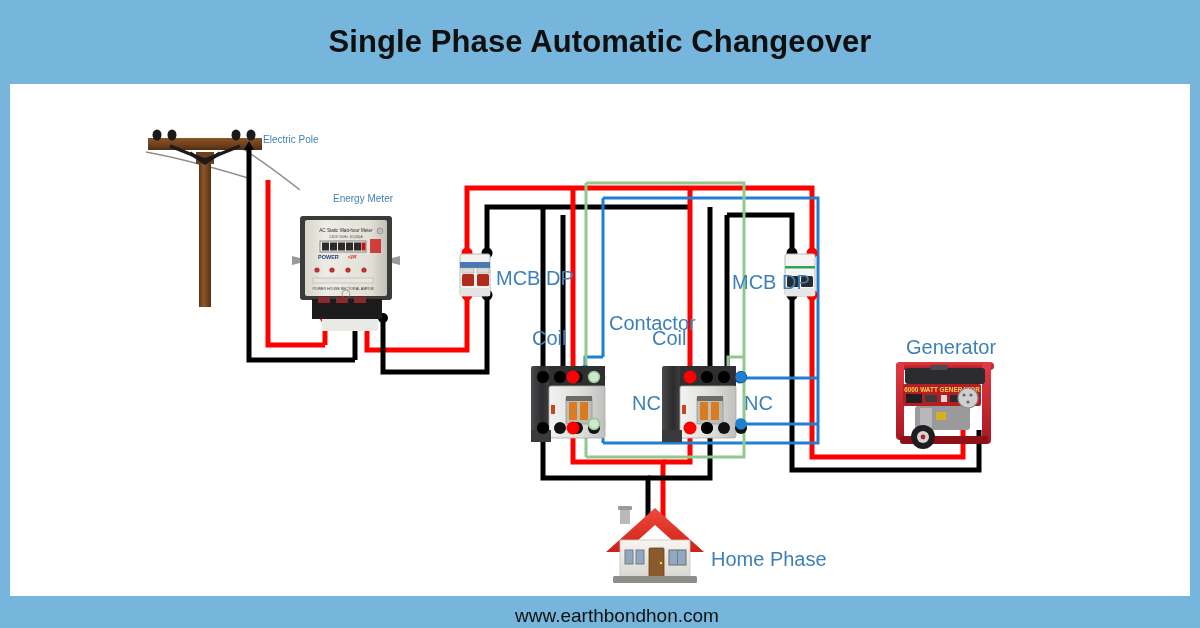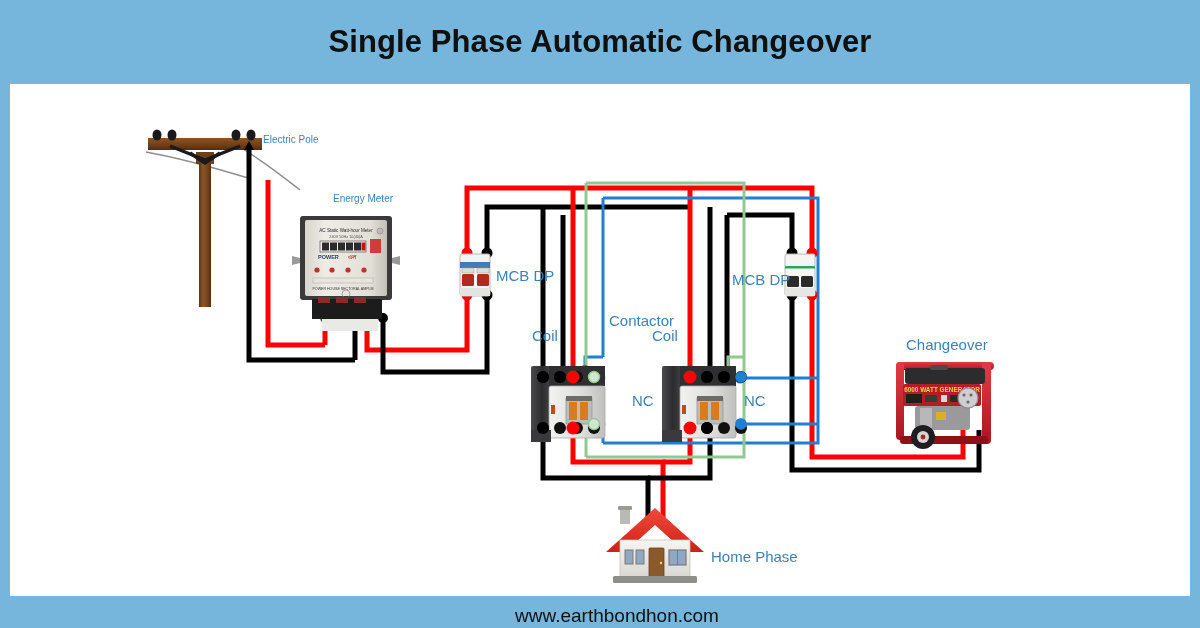--- a/index.html
+++ b/index.html
@@ -66,21 +66,21 @@
   }
   
   .lbl {
     position: absolute;
     font-family: "Liberation Sans", sans-serif;
     color: #3d80b8;
     white-space: nowrap;
     line-height: 1;
   }
   .lbl-lg { font-size: 10px; }
-  .lbl-md { font-size: 15px; }
+  .lbl-md { font-size: 20px; }
 
   #label-electric-pole { left: 263px; top: 135px; }
   #label-energy-meter  { left: 307px; top: 194px; margin-left: 26px; }
   #label-mcb-left      { left: 496px; top: 268px; }
   #label-mcb-right     { left: 732px; top: 272px; }
   #label-contactor     { left: 609px; top: 313px; }
   #label-coil-left     { left: 532px; top: 328px; }
   #label-coil-right    { left: 652px; top: 328px; }
   #label-nc-left       { left: 632px; top: 393px; }
   #label-nc-right      { left: 744px; top: 393px; }
@@ -434,20 +434,20 @@
 
   <div class="lbl lbl-lg" id="label-electric-pole">Electric Pole</div>
   <div class="lbl lbl-lg" id="label-energy-meter">Energy Meter</div>
   <div class="lbl lbl-md" id="label-mcb-left">MCB DP</div>
   <div class="lbl lbl-md" id="label-mcb-right">MCB DP</div>
   <div class="lbl lbl-md" id="label-contactor">Contactor</div>
   <div class="lbl lbl-md" id="label-coil-left">Coil</div>
   <div class="lbl lbl-md" id="label-coil-right">Coil</div>
   <div class="lbl lbl-md" id="label-nc-left">NC</div>
   <div class="lbl lbl-md" id="label-nc-right">NC</div>
-  <div class="lbl lbl-md" id="label-generator">Changeover</div>
+  <div class="lbl lbl-md" id="label-generator">Generator</div>
   <div class="lbl lbl-md" id="label-home-load">Home Phase</div>
 
   <div class="bar" id="footer-bar">
     <div id="footer-url">www.earthbondhon.com</div>
   </div>
 
 </div>
 
 </body></html>

